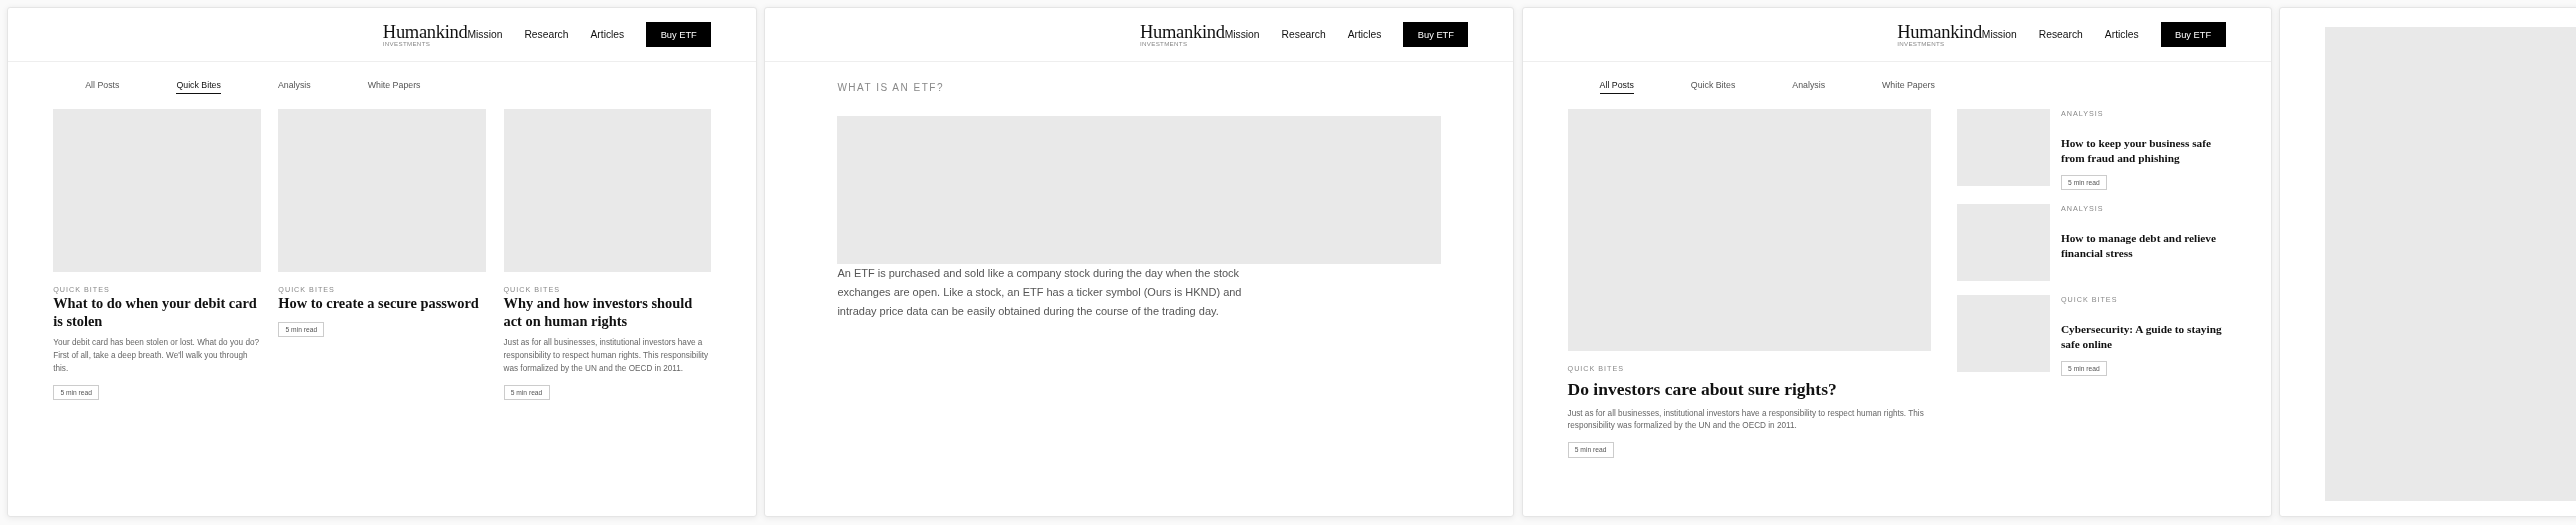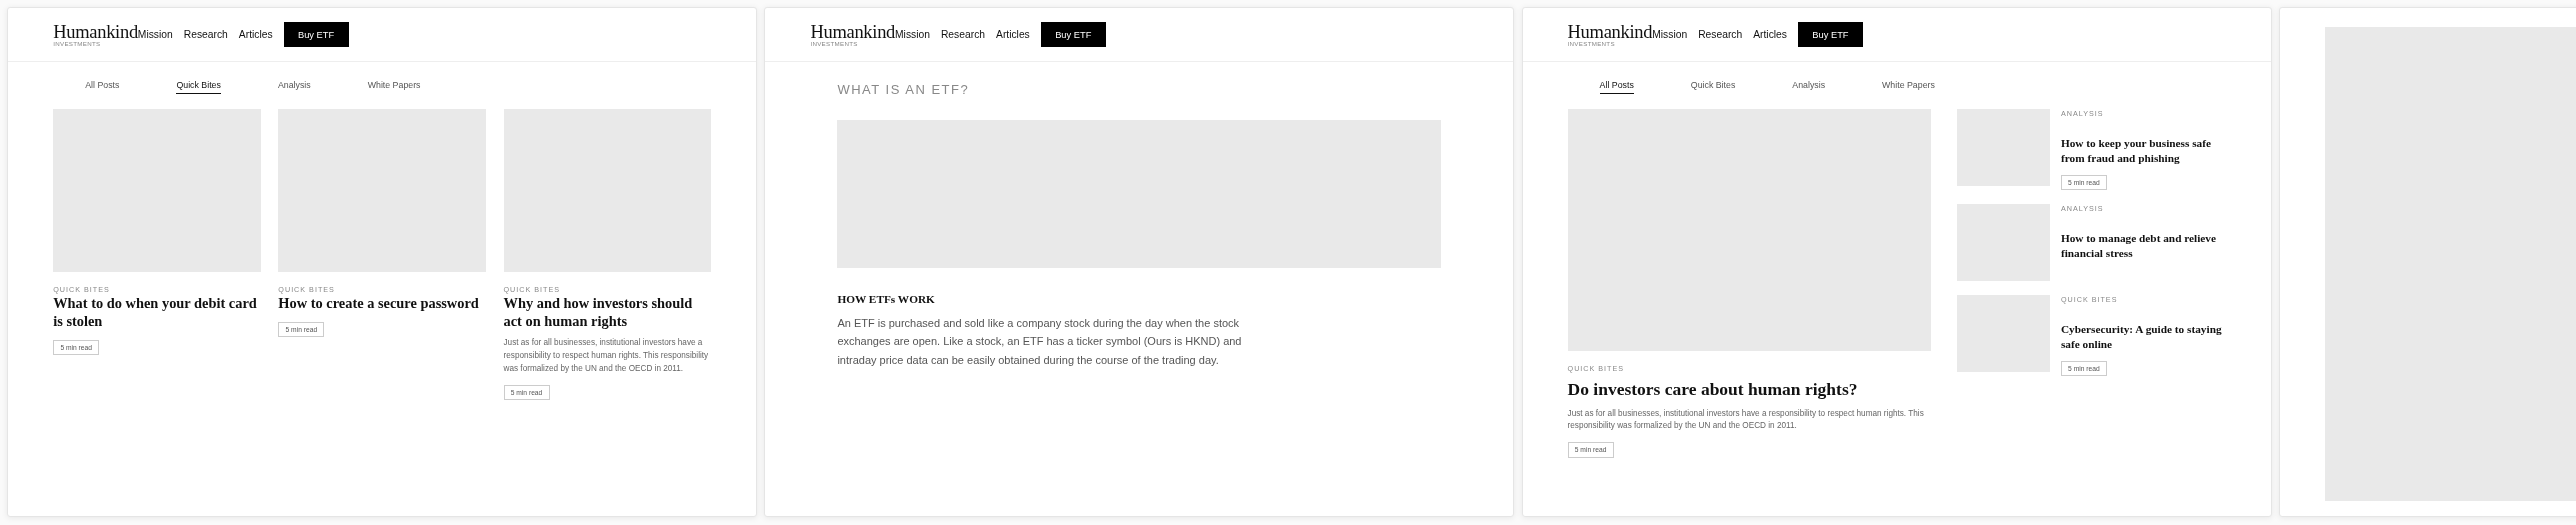--- a/index.html
+++ b/index.html
@@ -18,39 +18,39 @@
     width: 750px;
     height: 510px;
     overflow: hidden;
     position: relative;
     flex-shrink: 0;
   }
   
   .header {
     display: flex;
     align-items: center;
-    justify-content: flex-start;
+    justify-content: flex-end;
     padding: 13.4px 45px;
     border-bottom: 0.5px solid #eee;
   }
   .logo {
     font-family: Georgia, 'Times New Roman', serif;
     font-size: 18.5px;
     font-weight: 400;
     letter-spacing: -0.3px;
     color: #111;
   }
   .logo-sub {
     font-family: -apple-system, sans-serif;
     font-size: 6.2px;
     letter-spacing: 0.3px;
     color: #888;
     margin-top: -2.1px;
   }
-  .nav { display: flex; align-items: center; gap: 11px; }
+  .nav { display: flex; align-items: center; gap: 22px; }
   .nav-link { font-size: 10.3px; color: #111; cursor: pointer; }
   .buy-btn {
     background: #000; color: #fff;
     padding: 7.2px 14.4px; font-size: 9.3px; font-weight: 500;
     cursor: pointer;
   }
   
   .filters {
     display: flex; gap: 25px;
     padding: 18.5px 45px 14.4px;
@@ -85,21 +85,21 @@
   }
   .pill {
     display: inline-block;
     border: 0.5px solid #ccc;
     font-size: 6.7px; color: #555;
     padding: 3.1px 6.2px; margin-top: 9.3px;
   }
   
   .article-wrap { padding: 20.6px 72px 0; }
   .eyebrow {
-    font-size: 13px; letter-spacing: 1.5px; color:#888;
+    font-size: 10px; letter-spacing: 1.5px; color:#888;
     text-transform: uppercase; margin-bottom: 3px;
   }
   .article-wrap h1 {
     font-family: Georgia, serif;
     font-size: 27px; font-weight: 700; color:#111;
     margin-bottom: 12.4px;
   }
   .lede { font-size: 10.3px; line-height: 1.7; color:#555; max-width: 536px; }
   .hero-img { background:#e9e9e9; height: 148px; margin-top: 23px; }
   .subhead {
@@ -150,20 +150,21 @@
     <span class="filter active">Quick Bites</span>
     <span class="filter">Analysis</span>
     <span class="filter">White Papers</span>
   </div>
 
   <div class="card-grid">
     <div class="card">
       <div class="card-img"></div>
       <div class="cat">QUICK BITES</div>
       <h3>What to do when your debit card is stolen</h3>
+      <p class="excerpt">Your debit card has been stolen or lost. What do you do? First of all, take a deep breath. We'll walk you through this.</p>
       <span class="pill">5 min read</span>
     </div>
     <div class="card">
       <div class="card-img"></div>
       <div class="cat">QUICK BITES</div>
       <h3>How to create a secure password</h3>
       <span class="pill">5 min read</span>
     </div>
     <div class="card">
       <div class="card-img"></div>
@@ -185,21 +186,20 @@
       <span class="nav-link">Mission</span>
       <span class="nav-link">Research</span>
       <span class="nav-link">Articles</span>
       <span class="buy-btn">Buy ETF</span>
     </div>
   </div>
 
   <div class="article-wrap">
     <div class="eyebrow">WHAT IS AN ETF?</div>
     <div class="hero-img"></div>
-    <div class="subhead">HOW ETFs WORK</div>
     <p class="body-text">An ETF is purchased and sold like a company stock during the day when the stock exchanges are open. Like a stock, an ETF has a ticker symbol (Ours is HKND) and intraday price data can be easily obtained during the course of the trading day.</p>
   </div>
 </div>
 
 <div class="frame">
   <div class="header">
     <div>
       <div class="logo"><span>Humankind</span></div>
       <div class="logo-sub">INVESTMENTS</div>
     </div>
@@ -215,21 +215,21 @@
     <span class="filter active">All Posts</span>
     <span class="filter">Quick Bites</span>
     <span class="filter">Analysis</span>
     <span class="filter">White Papers</span>
   </div>
 
   <div class="f3-main">
     <div class="f3-left">
       <div class="feat-img"></div>
       <div class="cat">QUICK BITES</div>
-      <h2>Do investors care about human rights?</h2>
+      <h2>Do investors care about sure rights?</h2>
       <p class="excerpt">Just as for all businesses, institutional investors have a responsibility to respect human rights. This responsibility was formalized by the UN and the OECD in 2011.</p>
       <span class="pill">5 min read</span>
     </div>
 
     <div class="f3-right">
       <div class="side-item">
         <div class="side-thumb"></div>
         <div class="side-body">
           <div class="cat" style="margin-top:0">ANALYSIS</div>
           <h4>How to keep your business safe from fraud and phishing</h4>

